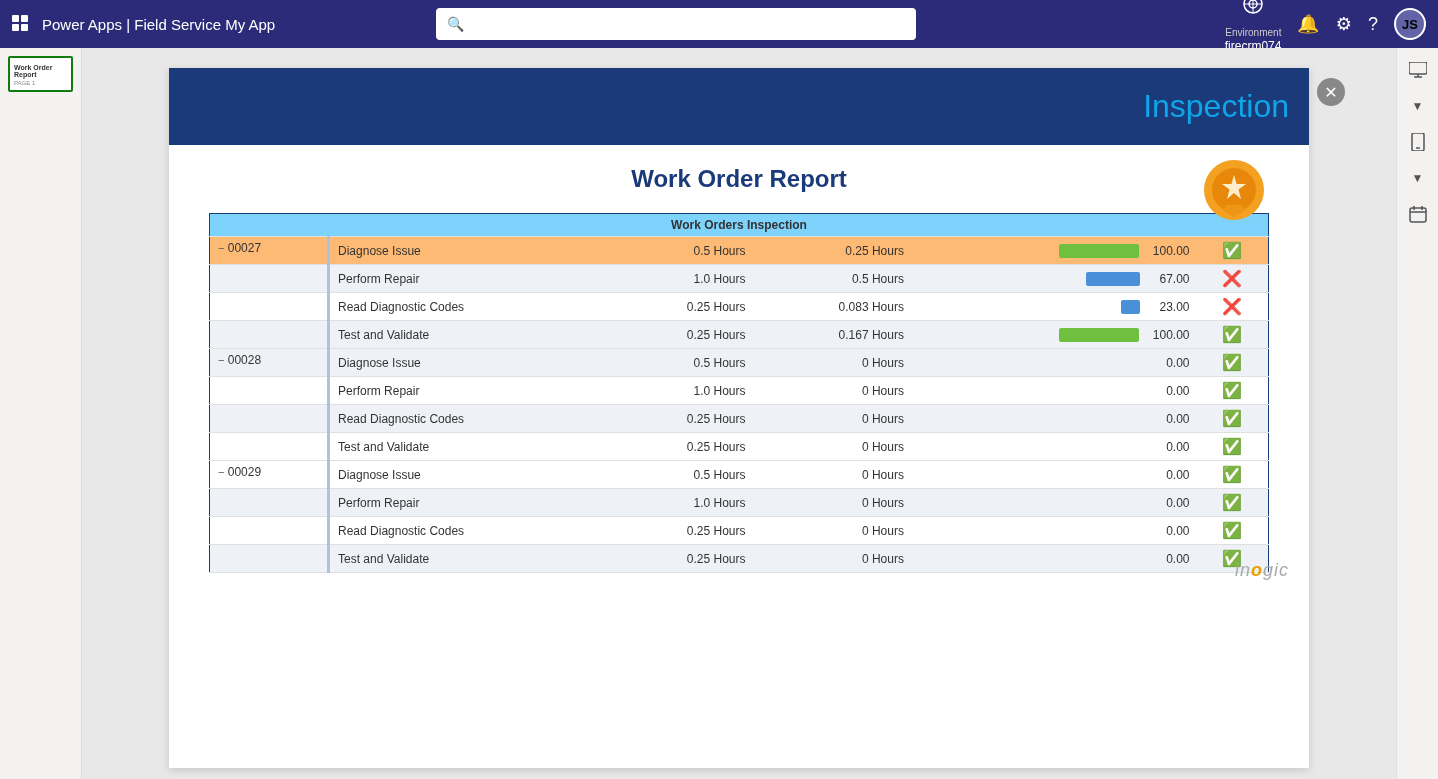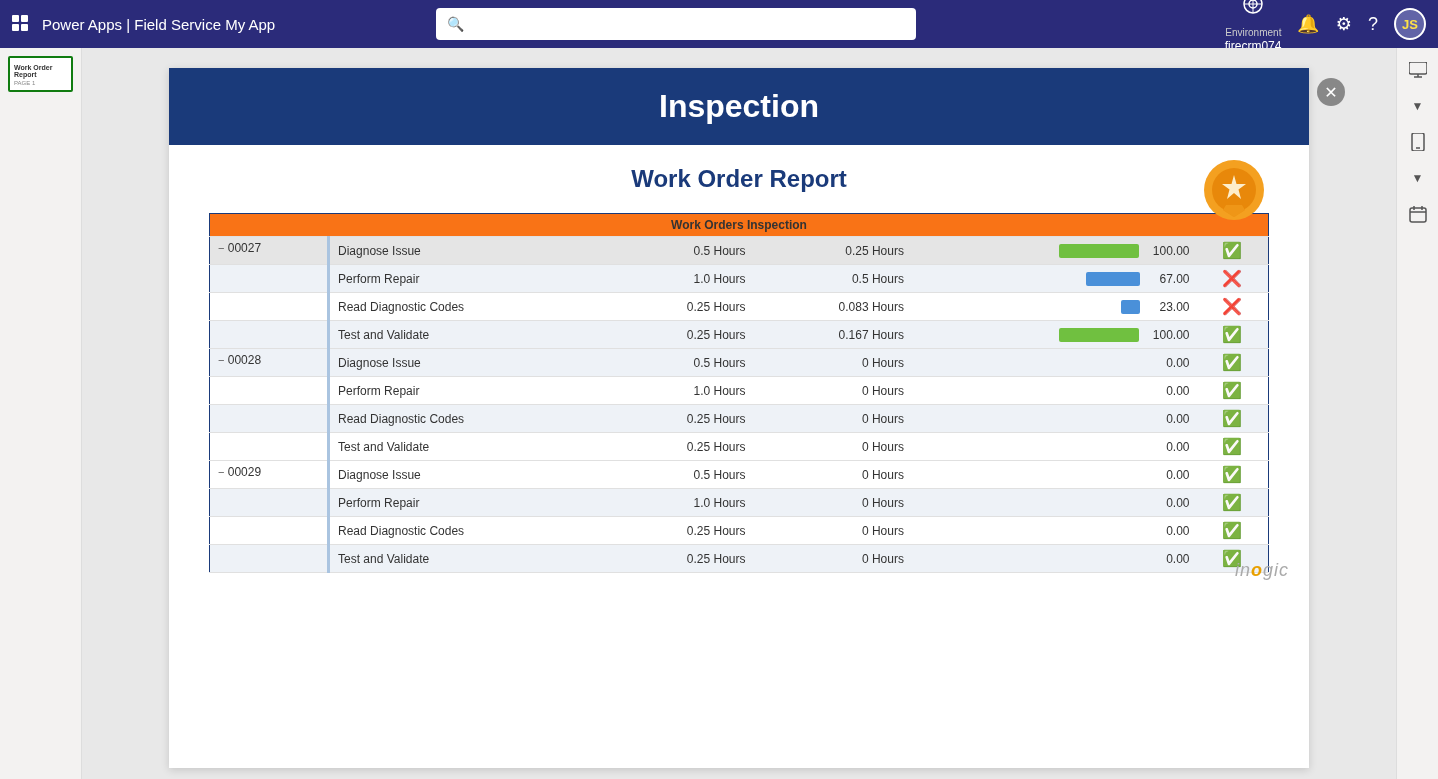--- a/index.html
+++ b/index.html
@@ -63,21 +63,21 @@
       font-size: 18px;
       cursor: pointer;
       display: flex; align-items: center;
     }
     .nav-avatar {
       width: 32px; height: 32px;
       border-radius: 50%;
       background: #6264a7;
       border: 2px solid #fff;
       display: flex; align-items: center; justify-content: center;
-      color: #fde047; font-size: 13px; font-weight: bold;
+      color: #000000; font-size: 13px; font-weight: bold;
       cursor: pointer;
     }
 
     
     .main-layout {
       display: flex;
       height: calc(779px - 48px);
     }
 
     
@@ -136,23 +136,24 @@
       position: relative;
     }
 
     
     .report-header {
       background: #1a3a7a;
       padding: 20px;
       text-align: center;
     }
     .report-header h1 {
-      color: #ffffff;
+      color: #0ea5e9;
       font-size: 32px;
-      font-weight: bold;
+      font-weight: normal;
+      text-align: right;
     }
 
     
     .close-btn {
       position: absolute;
       top: 10px;
       right: 10px;
       width: 28px; height: 28px;
       background: #888;
       border: none;
@@ -189,21 +190,21 @@
       width: 70px; height: 70px;
     }
 
     
     .inspection-table {
       width: 100%;
       border-collapse: collapse;
       border: 1px solid #1a3a7a;
     }
     .table-header-row td {
-      background: #f97316;
+      background: #7dd3fc;
       color: #fff;
       font-weight: bold;
       text-align: center;
       padding: 8px;
       font-size: 14px;
     }
     .col-headers th {
       background: #fff;
       color: #333;
       font-weight: bold;
@@ -338,21 +339,21 @@
           </div>
         </div>
 
         <table class="inspection-table">
           <thead>
             <tr class="table-header-row">
               <td colspan="6">Work Orders Inspection</td>
             </tr>
           </thead>
           <tbody id="table-body">
-          <tr style="background: #e5e5e5;">
+          <tr style="background: #fdba74;">
                 <td class="td-wo"><span style="color:#555;font-size:11px;">−</span> 00027</td>
                 <td class="td-task" style="border-left: 3px solid rgb(170, 196, 224);">Diagnose Issue</td>
                 <td class="td-num">0.5 Hours</td>
                 <td class="td-num">0.25 Hours</td>
                 <td class="td-pct">
                   <div class="progress-bar-wrap">
                     <div class="progress-bar progress-green" style="width:80px;"></div>
                     <span class="pct-text">100.00</span>
                   </div>
                 </td>

